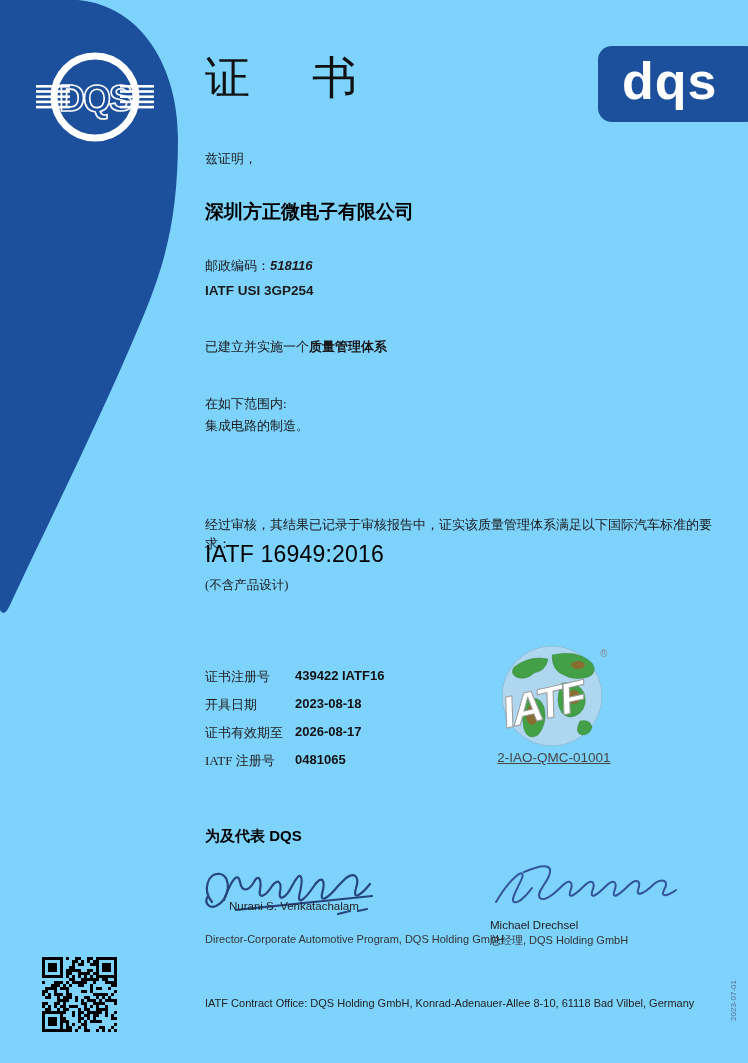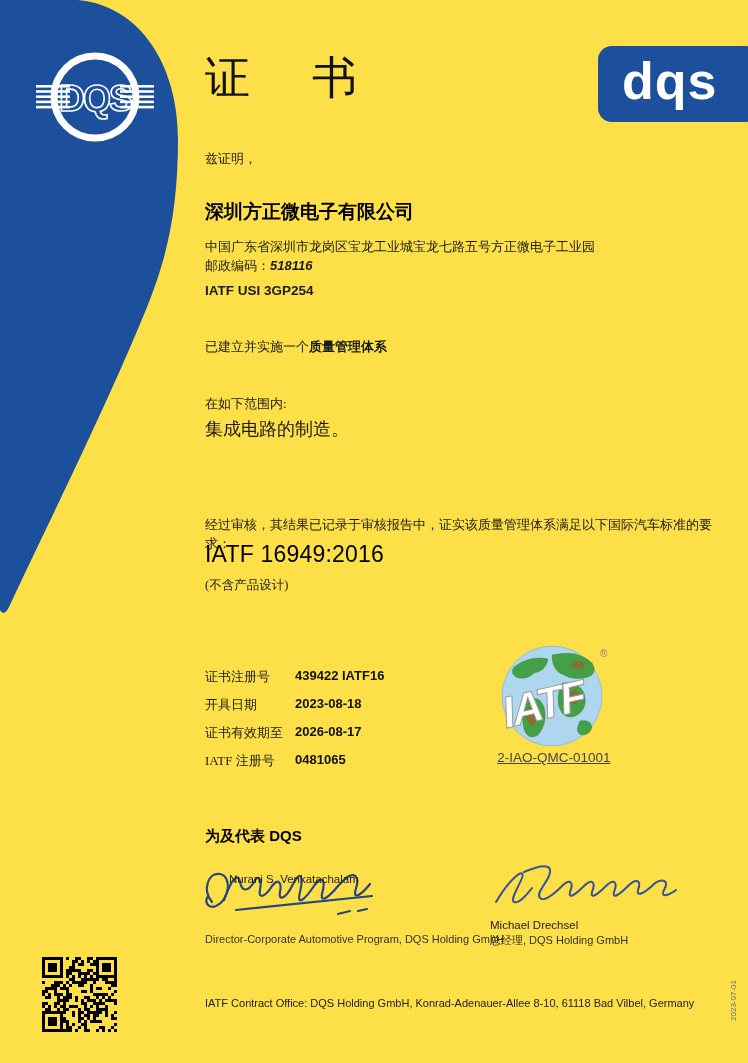--- a/index.html
+++ b/index.html
@@ -1,17 +1,17 @@
 <!DOCTYPE html>
 <html><head>
 <meta charset="utf-8">
 <style>
   html,body{margin:0;padding:0;background:#e8e8e8;}
   #page{
-    position:relative;width:748px;height:1063px;background:#fde047;
+    position:relative;width:748px;height:1063px;background:#7dd3fc;
     overflow:hidden;margin:0 auto;
     font-family:"Liberation Sans","DejaVu Sans",sans-serif;color:#1a1a1a;
   }
   .abs{position:absolute;}
   .serif{font-family:"Liberation Serif","DejaVu Serif",serif;}
   .sans{font-family:"Liberation Sans","DejaVu Sans",sans-serif;}
 
   
   .cert-title{left:205px;top:48px;display:flex;gap:62px;
     font-family:"Liberation Serif","DejaVu Serif",serif;
@@ -24,38 +24,38 @@
   
   .intro{left:205px;top:150px;font-size:13px;}
   .company{left:205px;top:199px;font-size:19px;font-weight:bold;color:#000;}
   .address{left:205px;top:238px;font-size:13px;}
   .postal{left:205px;top:257px;font-size:13px;}
   .postal b{font-family:"Liberation Sans",sans-serif;font-weight:600;font-style:italic;}
   .usi{left:205px;top:283px;font-size:13.5px;font-weight:600;}
   .implemented{left:205px;top:338px;font-size:13px;}
   .implemented b{font-family:"Liberation Sans",sans-serif;font-weight:bold;}
   .scope-label{left:205px;top:395px;font-size:13px;}
-  .scope-text{left:205px;top:417px;font-size:18px;}
+  .scope-text{left:205px;top:417px;font-size:13px;}
   .audit{left:205px;top:516px;width:520px;font-size:13px;line-height:1.45;}
   .standard{left:205px;top:541px;font-size:23px;font-weight:400;color:#000;letter-spacing:0.2px;}
   .standard-note{left:205px;top:577px;font-size:12.5px;}
 
   
   .details{left:205px;top:668px;display:grid;grid-template-columns:90px auto;
     row-gap:10px;font-size:13px;}
   .details .lbl{font-family:"Liberation Serif","DejaVu Serif",serif;color:#222;}
   .details .val{font-weight:700;color:#111;}
 
   .iatf-code{left:468px;top:750px;width:172px;text-align:center;font-size:13.5px;color:#464646;text-decoration:underline;}
 
   
   .sig-heading{left:205px;top:827px;font-size:15px;font-weight:bold;color:#000;}
   .sig-name{font-size:11.5px;color:#222;}
   .sig-title{font-size:11px;color:#333;}
-  .sig-left-name{left:205px;top:873px;padding-left:24px;}
+  .sig-left-name{left:205px;top:900px;padding-left:24px;}
   .sig-left-title{left:205px;top:933px;}
   .sig-right-name{left:490px;top:919px;}
   .sig-right-title{left:490px;top:933px;}
 
   
   .footer-line1{left:205px;top:997px;font-size:11px;color:#222;}
   .footer-line2{left:205px;top:1012px;font-size:11px;font-weight:bold;color:#111;}
   .side-date{left:711px;top:996px;width:44px;text-align:center;font-size:8px;
     color:#5e6f93;transform:rotate(-90deg);}
 </style>
@@ -89,21 +89,20 @@
     <span>证</span>
     <span>书</span>
   </div>
 
   <div class="abs dqs-box">
     <span>dqs</span>
   </div>
 
   <div class="abs intro serif">兹证明，</div>
   <div class="abs company sans">深圳方正微电子有限公司</div>
-  <div class="abs address serif">中国广东省深圳市龙岗区宝龙工业城宝龙七路五号方正微电子工业园</div>
   <div class="abs postal serif">
     <span>邮政编码：</span><b>518116</b>
   </div>
   <div class="abs usi sans">IATF USI 3GP254</div>
 
   <div class="abs implemented serif">
     <span>已建立并实施一个</span><b>质量管理体系</b>
   </div>
 
   <div class="abs scope-label serif">在如下范围内:</div>

